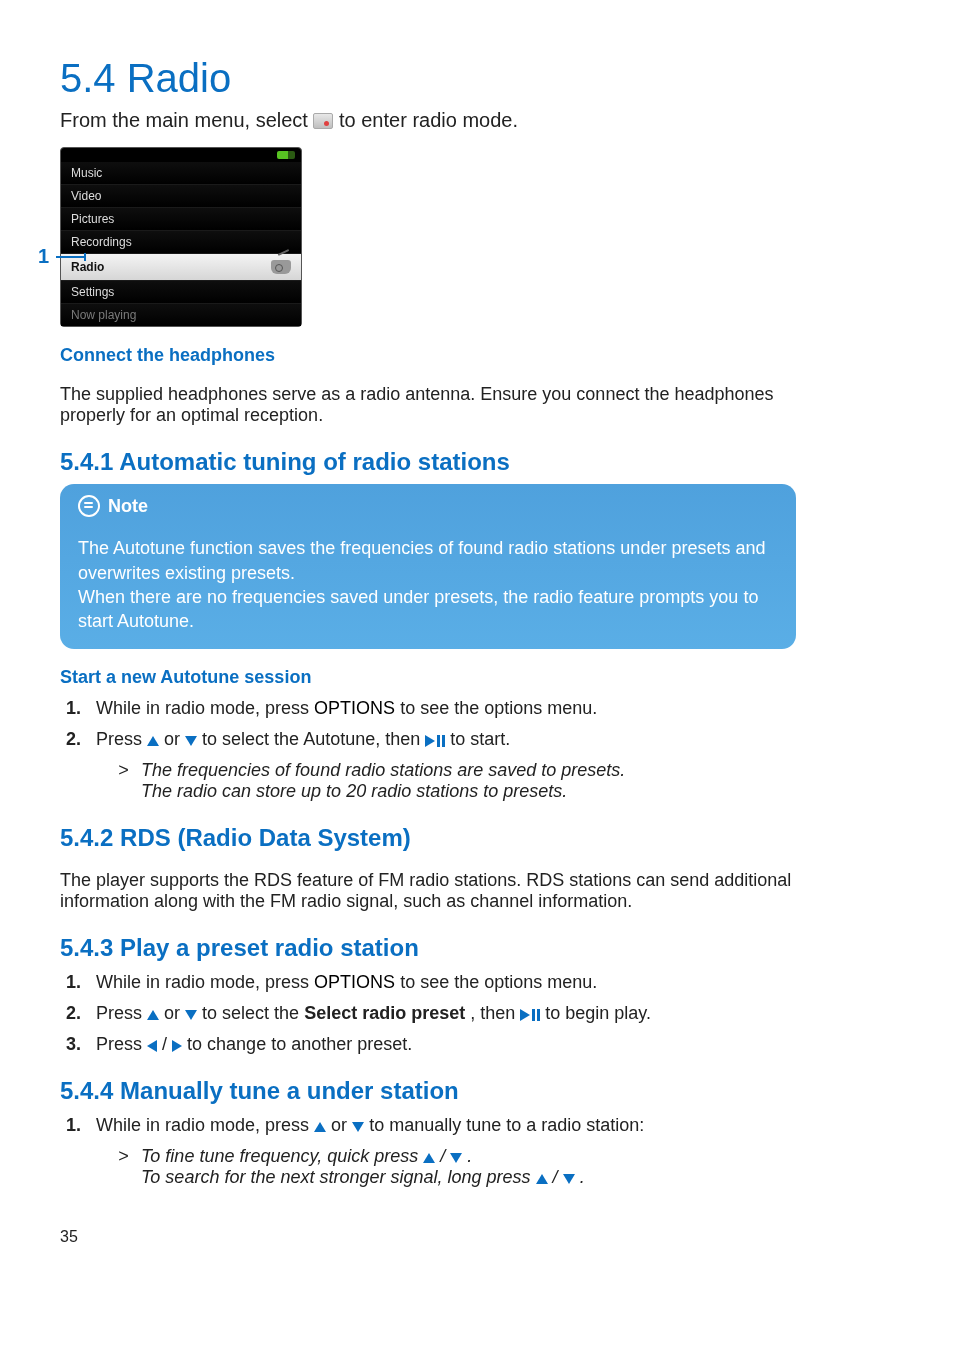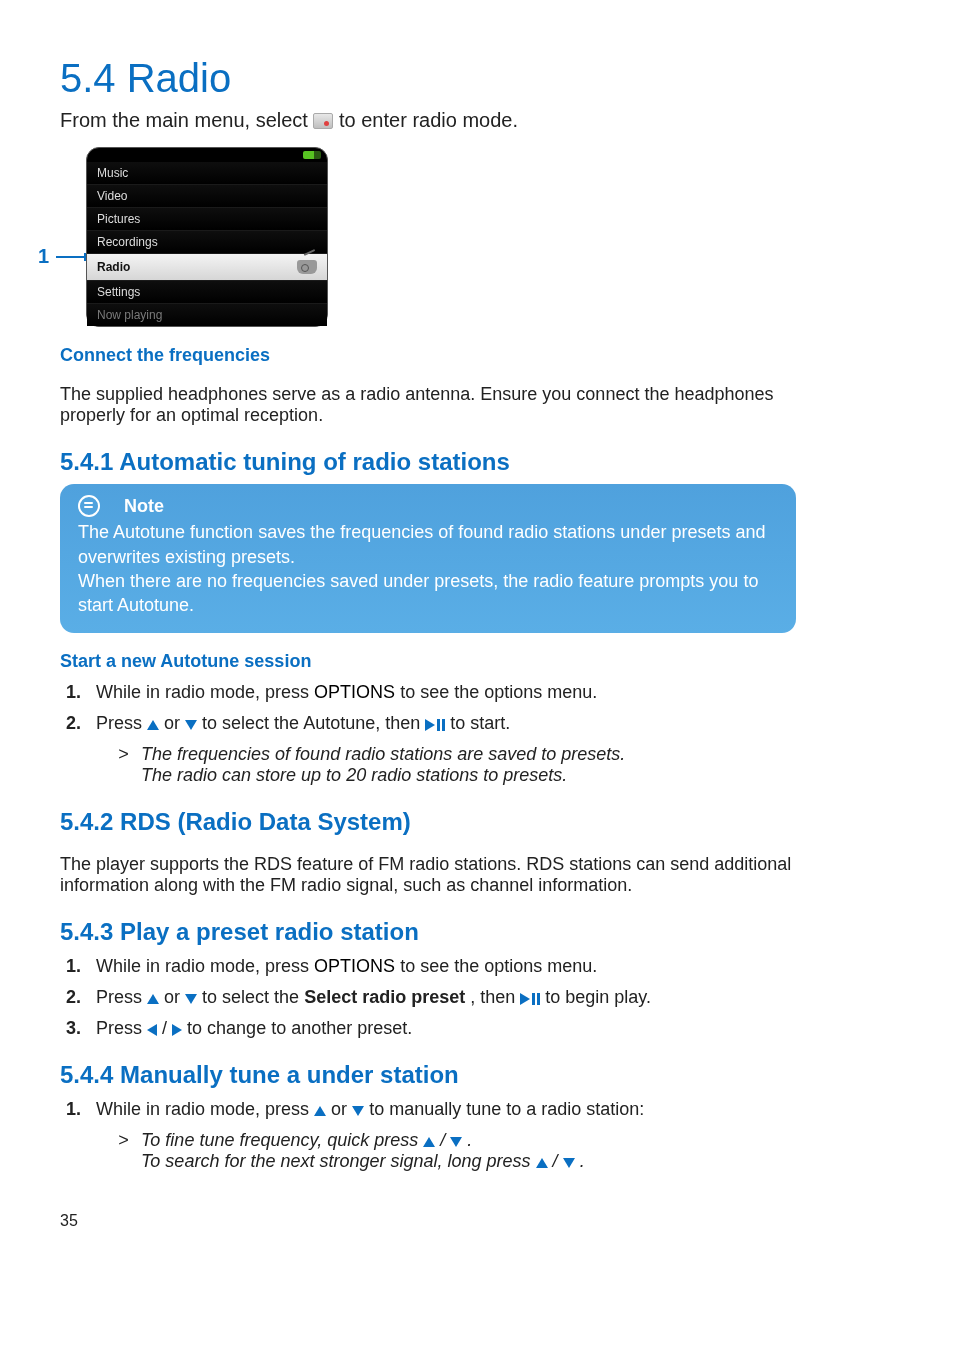--- a/index.html
+++ b/index.html
@@ -22,21 +22,21 @@
     content:""; position:absolute; right:3px; bottom:2px; width:5px; height:5px;
     border-radius:50%; background:#e04040;
   }
   h2.section { color:#0a6fc2; font-size:24px; font-weight:700; margin: 22px 0 6px 0; }
   h3.subhead { color:#0a6fc2; font-weight:700; margin: 14px 0 10px 0; font-size:18px; }
   .note-box {
     background: linear-gradient(#4fa1dd,#5aaee6);
     color: #fff; border-radius: 14px; padding: 10px 18px 16px 18px; margin: 8px 0 18px 0;
     font-size: 18px; line-height: 1.35;
   }
-  .note-box .note-hdr { font-weight:700; display:flex; align-items:center; gap:24px; font-size:18px; margin-bottom:2px; }
+  .note-box .note-hdr { font-weight:700; display:flex; align-items:center; gap:8px; font-size:18px; margin-bottom:18px; }
   .note-icon {
     display:inline-flex; width:18px; height:18px; border:2px solid #fff; border-radius:50%;
     align-items:center; justify-content:center; position:relative;
   }
   .note-icon::before, .note-icon::after {
     content:""; position:absolute; background:#fff; height:2px; width:9px; left:4px; border-radius:1px;
   }
   .note-icon::before { top:5px; }
   .note-icon::after { top:9px; }
   ol.steps { margin: 8px 0 10px 0; padding: 0 0 0 26px; }
@@ -58,21 +58,21 @@
   .play-pause .pp-bars span { display:inline-block; width:3px; height:12px; background:#0a6fc2; }
   .opt-link { color:#000000; }
   .pnum { text-align:left; margin-top:40px; font-size:16px; color:#222; }
 
   
   .device-fig { position: relative; margin: 8px 0 18px 0; width: 270px; }
   .callout-num { position:absolute; left:-22px; top:98px; color:#0a6fc2; font-weight:700; font-size:20px; }
   .callout-line { position:absolute; left:-4px; top:109px; width:28px; height:2px; background:#0a6fc2; }
   .callout-line::after { content:""; position:absolute; right:-2px; top:-3px; width:2px; height:8px; background:#0a6fc2; }
   .device {
-    margin-left: 26px; width:240px; background:#000; border:1px solid #555; border-radius:13px;
+    width:240px; background:#000; border:1px solid #555; border-radius:4px;
     font-family: Arial, sans-serif; font-size:12px; color:#ddd;
   }
   .device .statusbar { height:14px; position:relative; }
   .device .statusbar::after {
     content:""; position:absolute; right:6px; top:3px; width:18px; height:8px;
     background: linear-gradient(90deg,#58c322 60%, #2a5a12 60%);
     border-radius:2px;
   }
   .device .row {
     padding: 4px 10px; border-bottom:1px solid #1a1a1a;
@@ -120,21 +120,21 @@
       <div class="row">Recordings</div>
       <div class="row sel">
         <span>Radio</span>
         <span class="radio-mini"></span>
       </div>
       <div class="row">Settings</div>
       <div class="row dim">Now playing</div>
     </div>
   </div>
 
-  <h3 class="subhead">Connect the frequencies</h3>
+  <h3 class="subhead">Connect the headphones</h3>
   <p>The supplied headphones serve as a radio antenna. Ensure you connect the headphones properly for an optimal reception.</p>
 
   <h2 class="section">5.4.1 Automatic tuning of radio stations</h2>
 
   <div class="note-box">
     <div class="note-hdr">
       <span class="note-icon"></span>
       <span>Note</span>
     </div>
     <div>The Autotune function saves the frequencies of found radio stations under presets and overwrites existing presets.</div>

